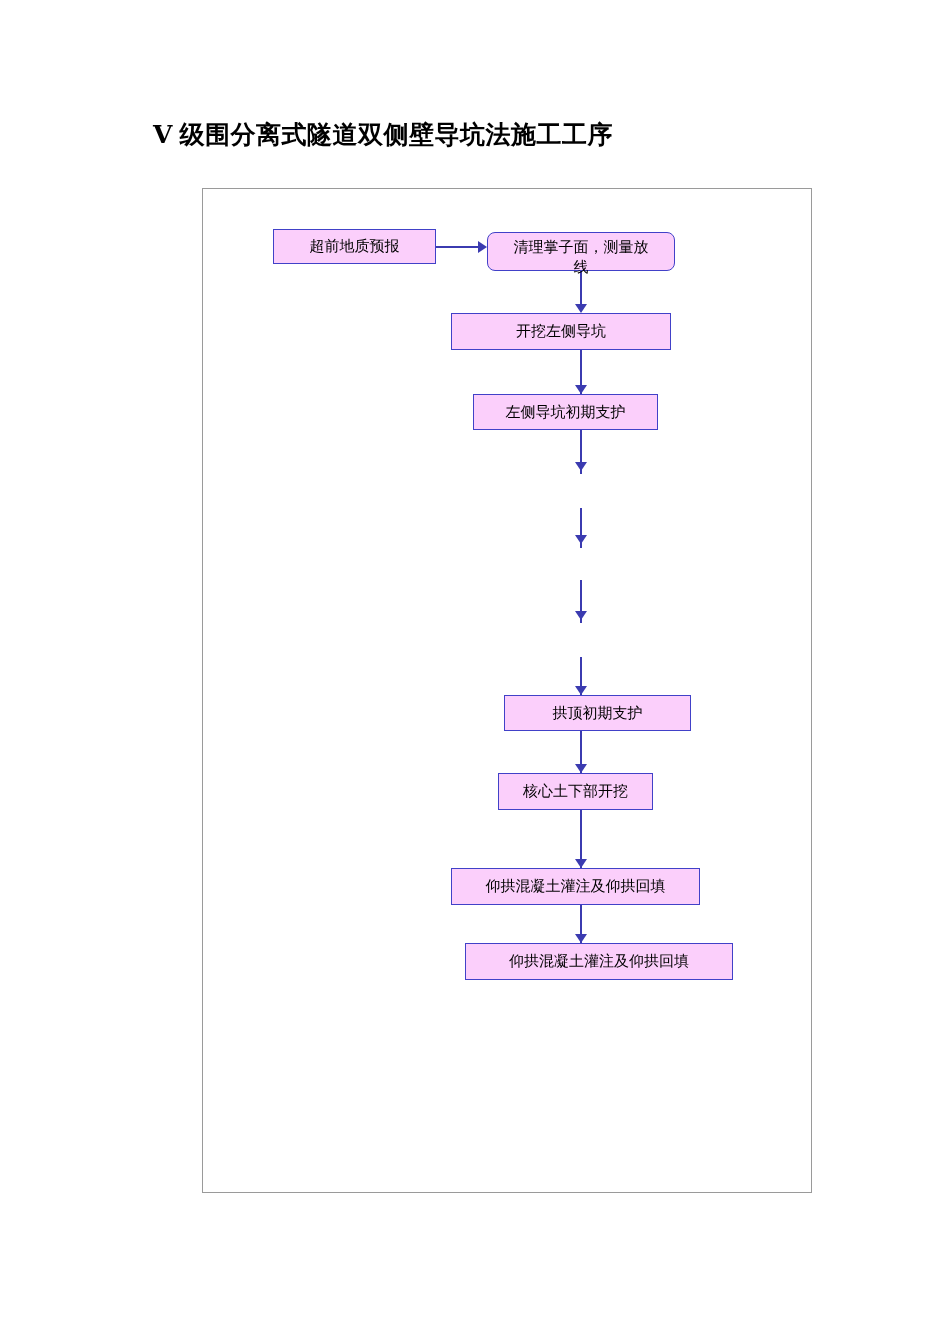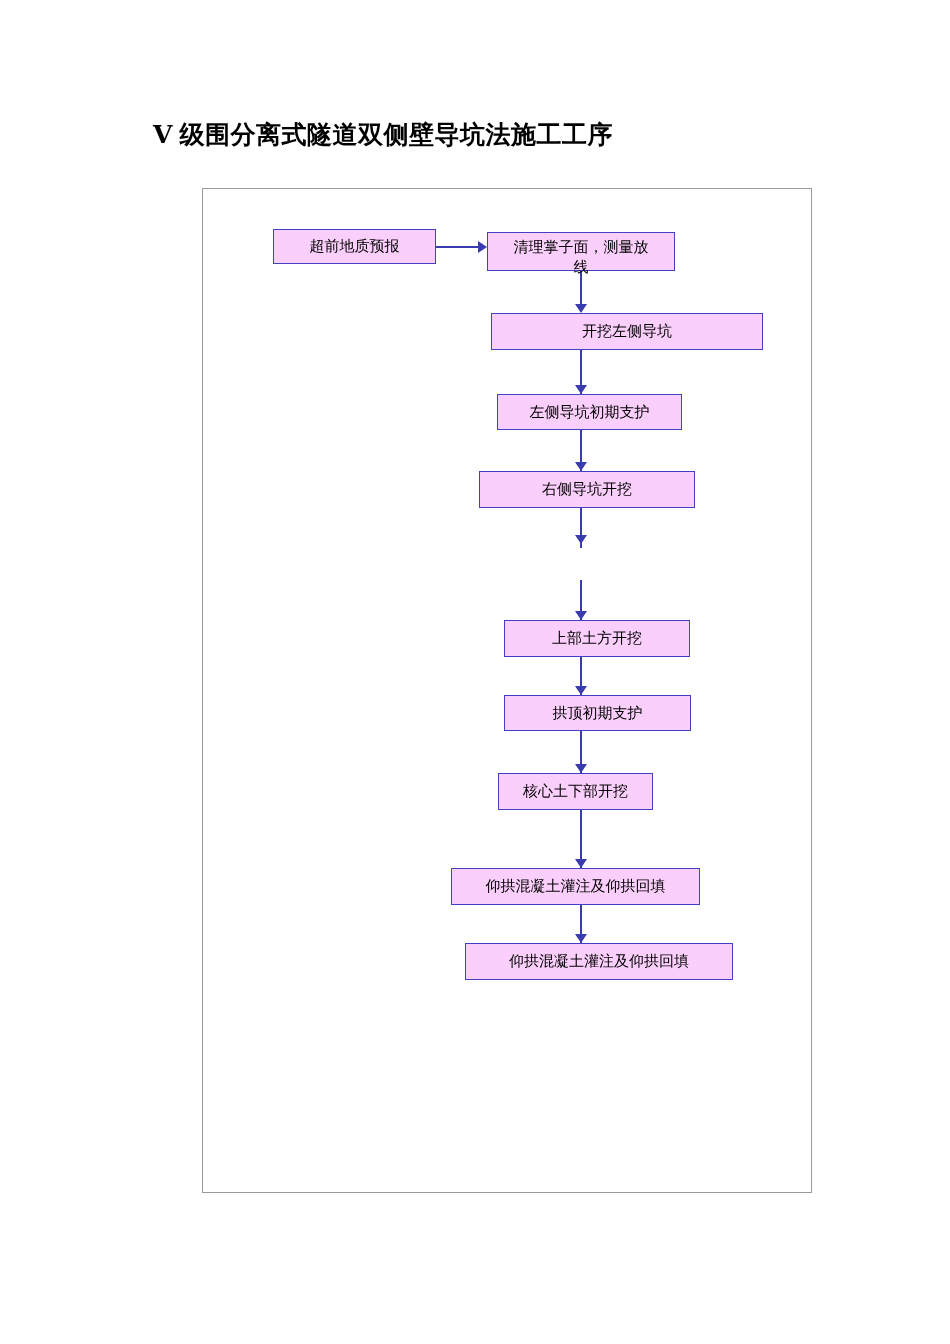--- a/index.html
+++ b/index.html
@@ -138,41 +138,35 @@
     <div class="conn-v" style="left:377px; top:621px; height:61px;"></div>
     <div class="arrow-down" style="left:372px; top:670px;"></div>
 
     <div class="conn-v" style="left:377px; top:716px; height:42px;"></div>
     <div class="arrow-down" style="left:372px; top:745px;"></div>
 
     <div class="node" style="left:70px; top:40px; width:163px; height:35px;">
       <span>超前地质预报</span>
     </div>
 
-    <div class="node two-line" style="left:284px; top:43px; width:188px; height:39px;">
+    <div class="node two-line" style="left:284px; top:43px; width:188px; height:39px;border-radius:8px;">
       <span>清理掌子面，测量放
 线</span>
     </div>
 
-    <div class="node" style="left:248px; top:124px; width:272px; height:37px;margin-left:40px;">
+    <div class="node" style="left:248px; top:124px; width:220px; height:37px;">
       <span>开挖左侧导坑</span>
     </div>
 
-    <div class="node" style="left:294px; top:205px; width:185px; height:36px;align-items:center;">
+    <div class="node" style="left:270px; top:205px; width:185px; height:36px;align-items:center;">
       <span>左侧导坑初期支护</span>
     </div>
 
-    <div class="node" style="left:276px; top:282px; width:216px; height:37px;">
-      <span>右侧导坑开挖</span>
-    </div>
 
 
-    <div class="node" style="left:301px; top:431px; width:186px; height:37px;">
-      <span>上部土方开挖</span>
-    </div>
 
     <div class="node" style="left:301px; top:506px; width:187px; height:36px;">
       <span>拱顶初期支护</span>
     </div>
 
     <div class="node" style="left:295px; top:584px; width:155px; height:37px;">
       <span>核心土下部开挖</span>
     </div>
 
     <div class="node" style="left:248px; top:679px; width:249px; height:37px;">

